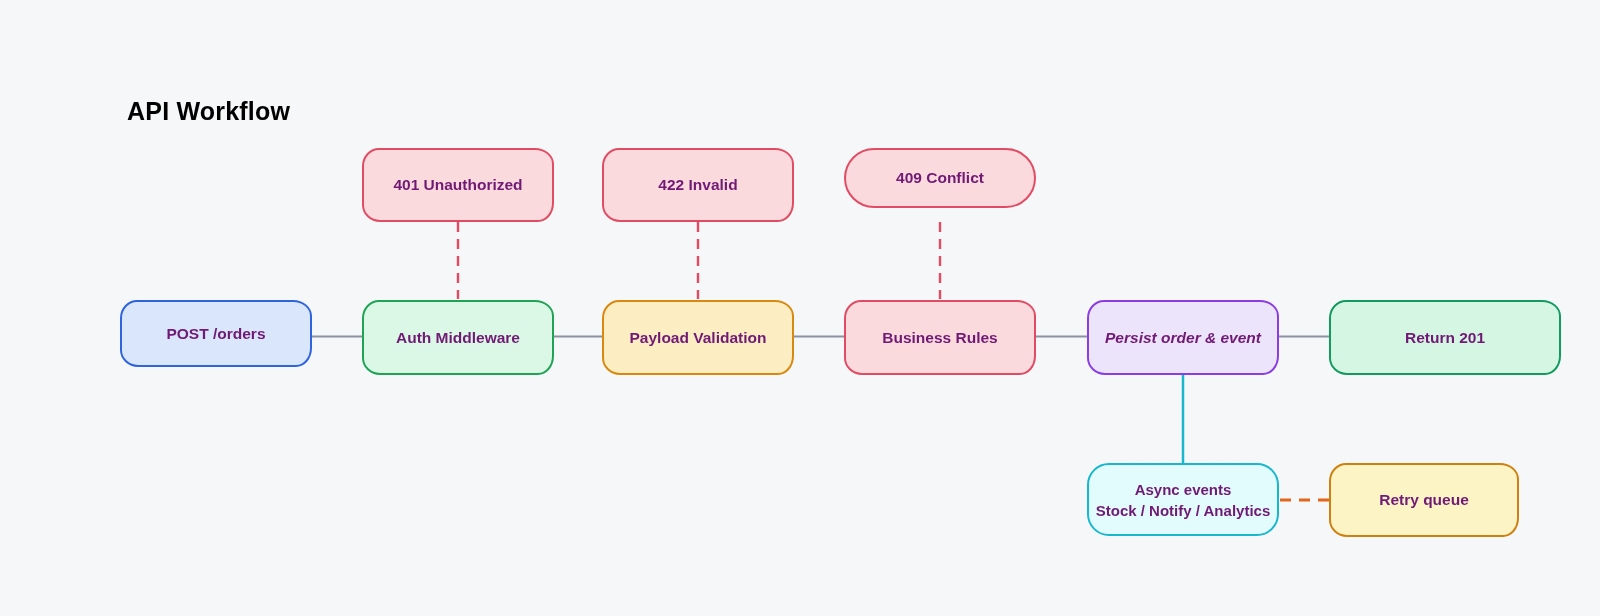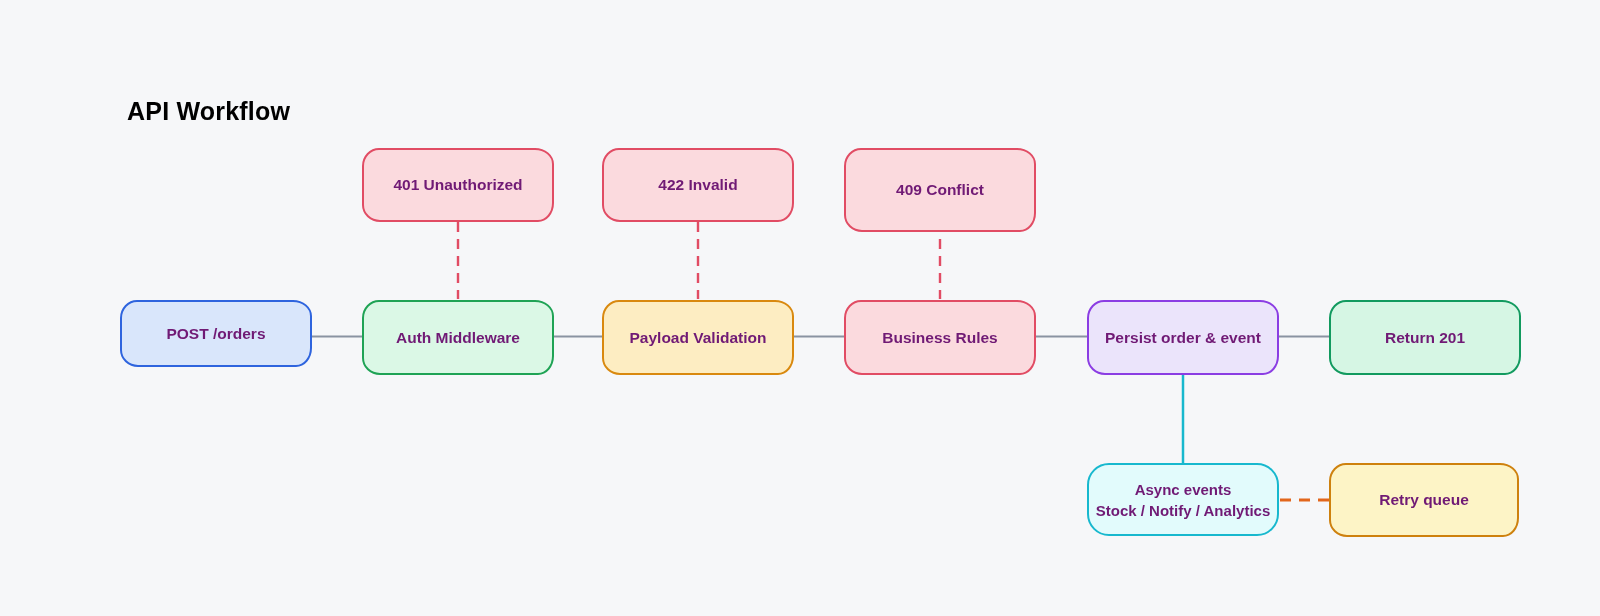--- a/index.html
+++ b/index.html
@@ -50,25 +50,25 @@
   .skin-purple  { background: #ebe4fb; border-color: #8b3de3; }
   .skin-mint    { background: #d6f6e4; border-color: #129a5f; }
   .skin-cyan    { background: #e2fbfc; border-color: #17b8ce; border-radius: 22px; }
   .skin-yellow  { background: #fdf4c6; border-color: #ce810e; }
 
   
   .n-post    { left: 120px;  top: 300px; width: 192px; height: 67px; }
   .n-auth    { left: 362px;  top: 300px; width: 192px; height: 75px; }
   .n-payload { left: 602px;  top: 300px; width: 192px; height: 75px; }
   .n-biz     { left: 844px;  top: 300px; width: 192px; height: 75px; }
-  .n-persist { left: 1087px; top: 300px; width: 192px; height: 75px; }
-  .n-return  { left: 1329px; top: 300px; width: 192px; height: 75px; }
+  .n-persist { left: 1087px; top: 300px; width: 192px; height: 75px; font-style: italic; }
+  .n-return  { left: 1329px; top: 300px; width: 232px; height: 75px; }
   .n-401     { left: 362px;  top: 148px; width: 192px; height: 74px; }
   .n-422     { left: 602px;  top: 148px; width: 192px; height: 74px; }
-  .n-409     { left: 844px;  top: 148px; width: 192px; height: 84px; }
+  .n-409     { left: 844px;  top: 148px; width: 192px; height: 60px; border-radius: 31px; }
   .n-async   { left: 1087px; top: 463px; width: 192px; height: 73px; font-size: 15px; }
   .n-retry   { left: 1329px; top: 463px; width: 190px; height: 74px; }
 </style>
 </head>
 <body>
 
 <div class="canvas">
 
   <h1 class="title">API Workflow</h1>
 

